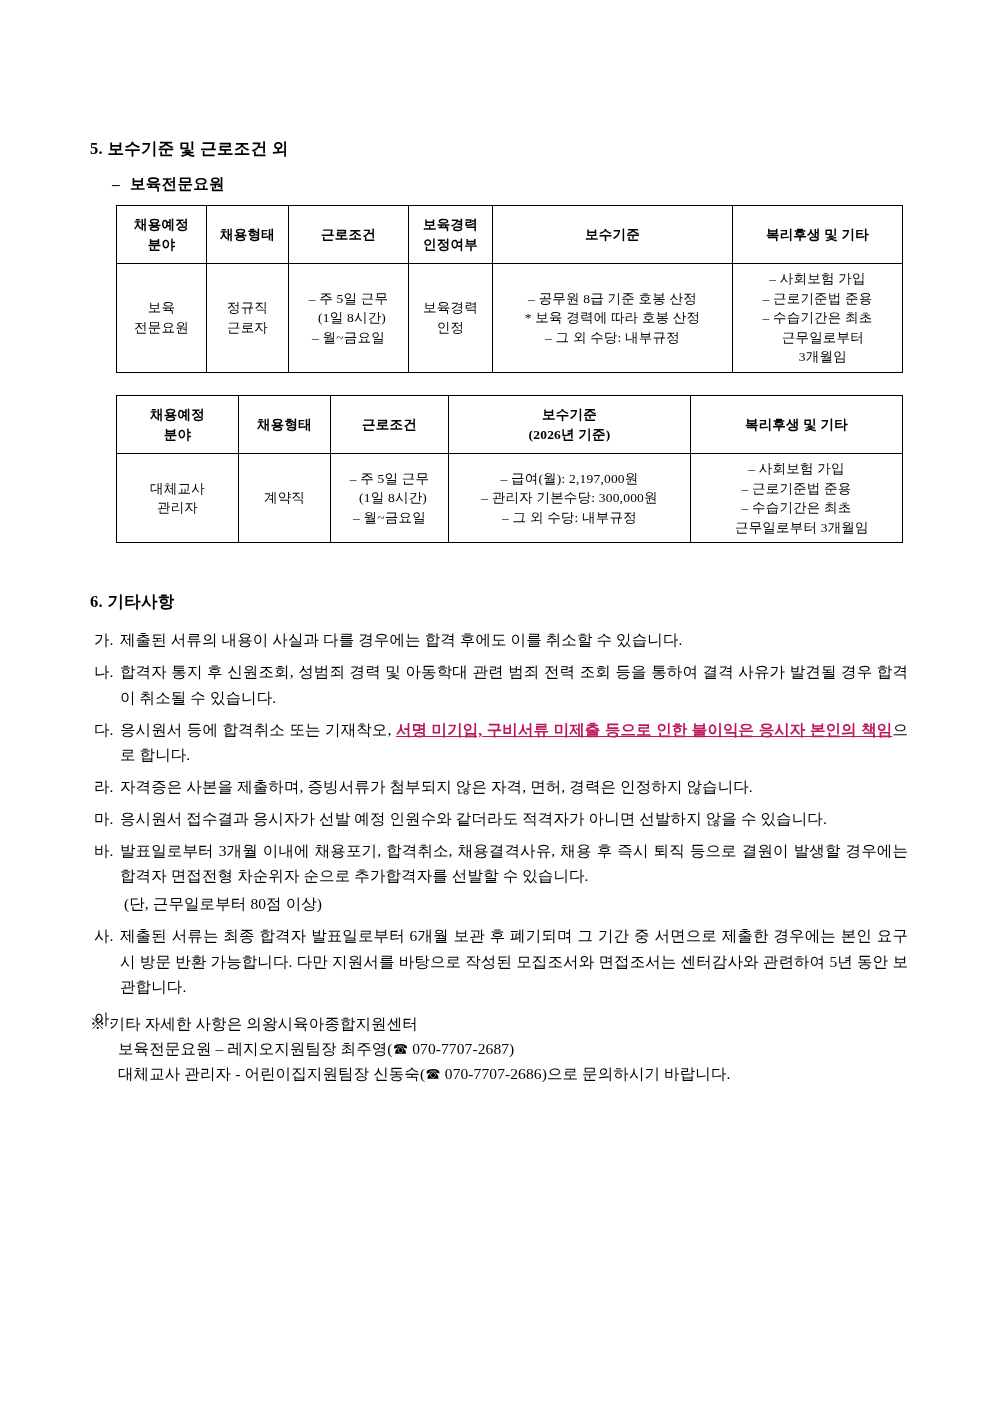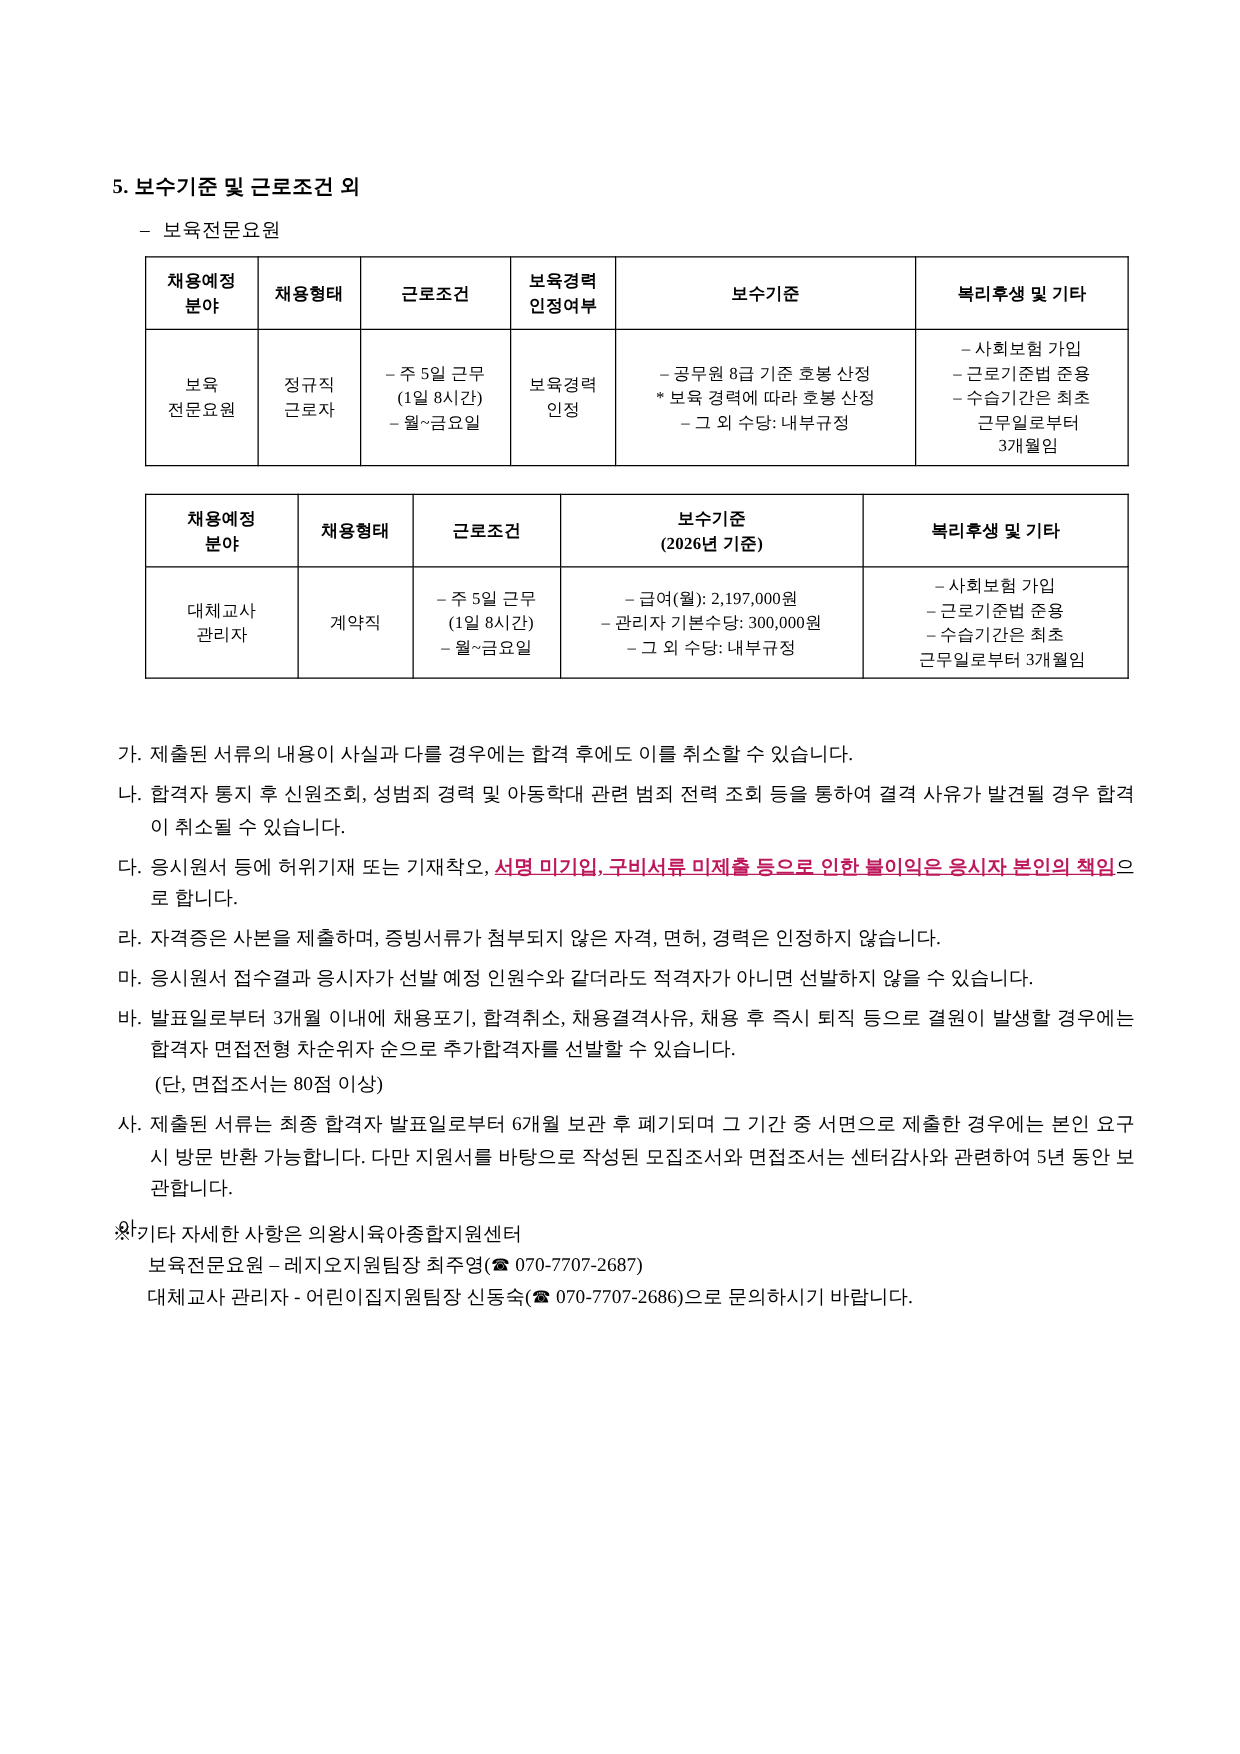--- a/index.html
+++ b/index.html
@@ -31,21 +31,21 @@
 
   
   .sec-head {
     font-size: 16.5px;
     font-weight: bold;
     letter-spacing: 0.3px;
     margin: 0 0 14px 0;
   }
   .sub-head {
     font-size: 15.5px;
-    font-weight: normal;
+    font-weight: bold;
     letter-spacing: 0.3px;
     margin: 0 0 10px 22px;
   }
   .sub-head .dash {
     display: inline-block;
     width: 18px;
   }
 
   
   table.doc-table {
@@ -262,46 +262,47 @@
 – 근로기준법 준용
 – 수습기간은 최초
    근무일로부터 3개월임</span>
             </td>
         </tr>
       </tbody>
     </table>
 
     <div class="gap-after-table2"></div>
 
+    <div class="sec-head">6. 기타사항</div>
 
     <ul class="item-list">
       <li>
         <span class="marker">가.</span>
         <span>제출된 서류의 내용이 사실과 다를 경우에는 합격 후에도 이를 취소할 수 있습니다.</span>
       </li>
       <li>
         <span class="marker">나.</span>
         <span>합격자 통지 후 신원조회, 성범죄 경력 및 아동학대 관련 범죄 전력 조회 등을 통하여 결격 사유가 발견될 경우 합격이 취소될 수 있습니다.</span>
       </li>
       <li>
         <span class="marker">다.</span>
-        <span>응시원서 등에 허위기재 또는 기재착오, </span><span class="hl">서명 미기입, 구비서류 미제출 등으로 인한 불이익은 응시자 본인의 책임</span><span>으로 합니다.</span>
+        <span>응시원서 등에 합격취소 또는 기재착오, </span><span class="hl">서명 미기입, 구비서류 미제출 등으로 인한 불이익은 응시자 본인의 책임</span><span>으로 합니다.</span>
       </li>
       <li>
         <span class="marker">라.</span>
         <span>자격증은 사본을 제출하며, 증빙서류가 첨부되지 않은 자격, 면허, 경력은 인정하지 않습니다.</span>
       </li>
       <li>
         <span class="marker">마.</span>
         <span>응시원서 접수결과 응시자가 선발 예정 인원수와 같더라도 적격자가 아니면 선발하지 않을 수 있습니다.</span>
       </li>
       <li>
         <span class="marker">바.</span>
         <span>발표일로부터 3개월 이내에 채용포기, 합격취소, 채용결격사유, 채용 후 즉시 퇴직 등으로 결원이 발생할 경우에는 합격자 면접전형 차순위자 순으로 추가합격자를 선발할 수 있습니다.</span>
-        <span class="sub-note">(단, 면접조서는 80점 이상)</span>
+        <span class="sub-note">(단, 근무일로부터 80점 이상)</span>
       </li>
       <li>
         <span class="marker">사.</span>
         <span>제출된 서류는 최종 합격자 발표일로부터 6개월 보관 후 폐기되며 그 기간 중 서면으로 제출한 경우에는 본인 요구 시 방문 반환 가능합니다. 다만 지원서를 바탕으로 작성된 모집조서와 면접조서는 센터감사와 관련하여 5년 동안 보관합니다.</span>
       </li>
       <li>
         <span class="marker">아.</span>
       </li>
     </ul>
 

